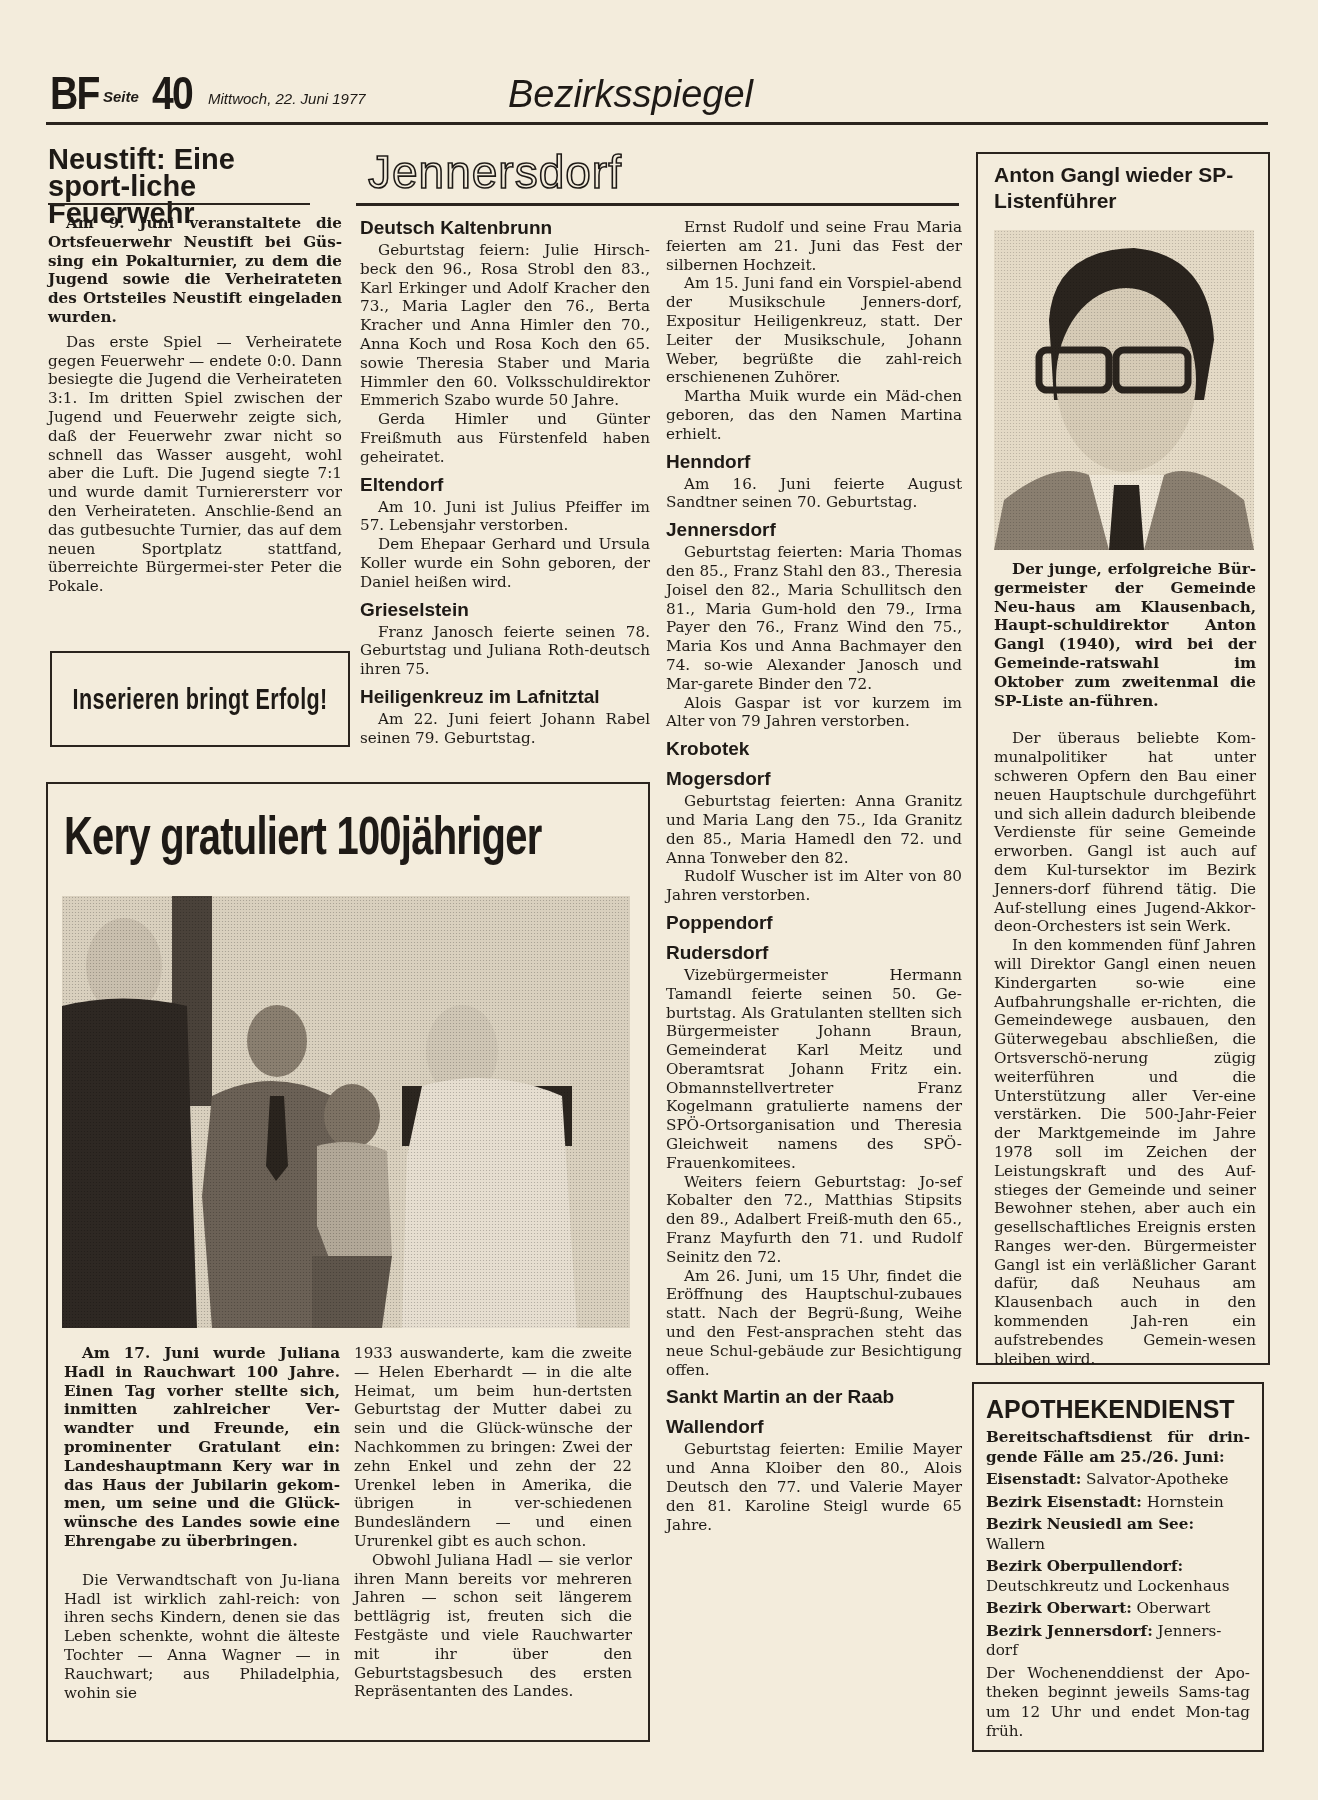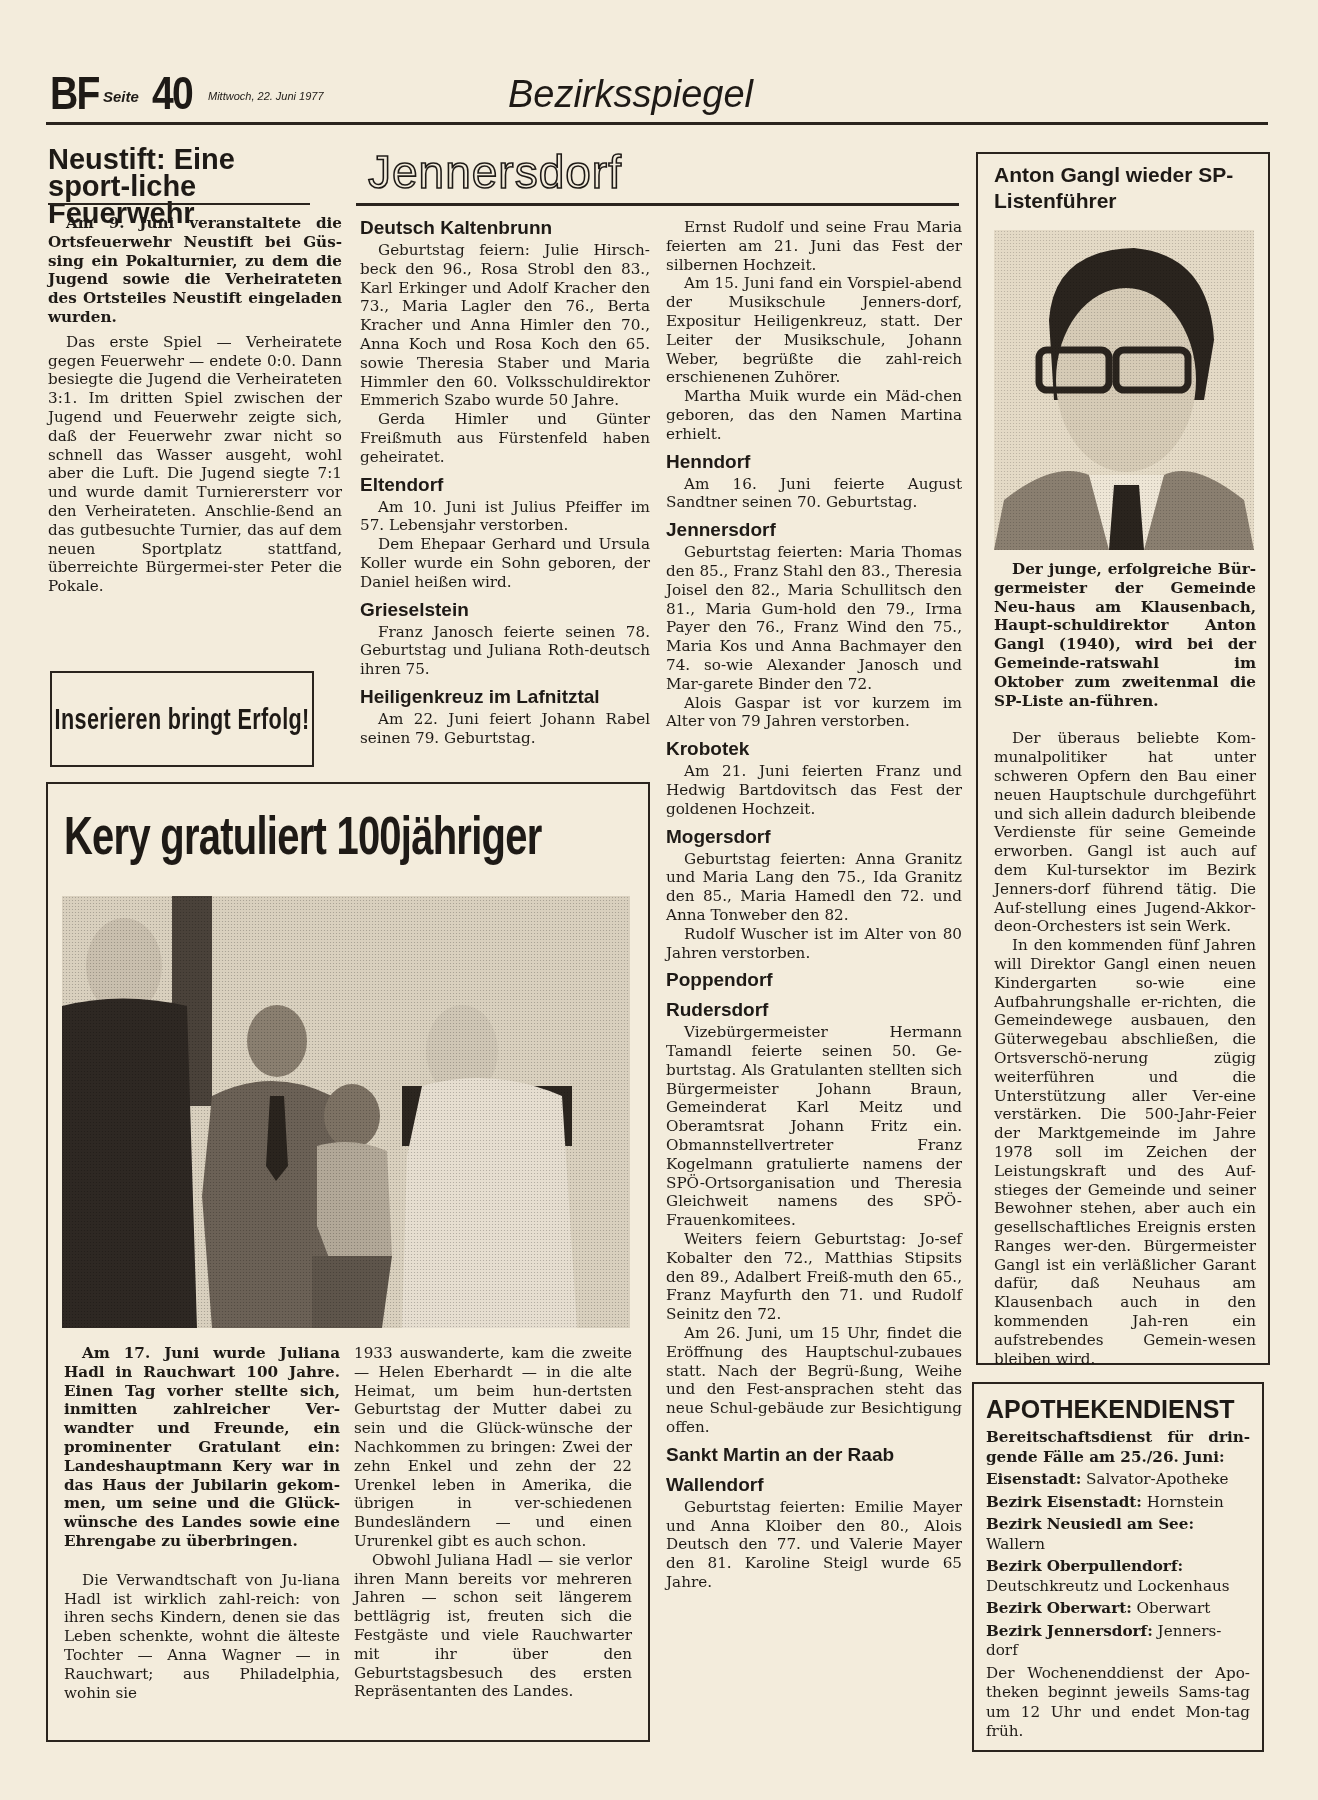--- a/index.html
+++ b/index.html
@@ -8,35 +8,35 @@
     background:#f3ecdc;
     color:#1e1a16;
     font-family:"DejaVu Serif", serif;
     position:relative;
   }
   .abs { position:absolute; }
   
   .hdr-bf { left:50px; top:70px; font-family:"Liberation Sans", sans-serif; font-weight:bold; font-size:46px; letter-spacing:-2px; transform:scaleX(0.85); transform-origin:left; line-height:46px; }
   .hdr-seite { left:103px; top:88px; font-family:"Liberation Sans", sans-serif; font-weight:bold; font-style:italic; font-size:15px; }
   .hdr-num { left:152px; top:70px; font-family:"Liberation Sans", sans-serif; font-weight:bold; font-size:46px; letter-spacing:-2px; transform:scaleX(0.85); transform-origin:left; line-height:46px; }
-  .hdr-date { left:208px; top:90px; font-family:"Liberation Sans", sans-serif; font-style:italic; font-size:11px; }
+  .hdr-date { left:208px; top:90px; font-family:"Liberation Sans", sans-serif; font-style:italic; font-size:15px; }
   .hdr-title { left:508px; top:72px; font-family:"Liberation Sans", sans-serif; font-style:italic; font-size:38px; line-height:44px; }
   .hdr-rule { left:46px; top:122px; width:1222px; height:3px; background:#2a241e; }
 
   .col { position:absolute; font-size:15.2px; line-height:18.8px; text-align:justify; hyphens:manual; }
   .col p { margin:0; text-indent:18px; }
   .col p.noindent { text-indent:0; }
   .bold { font-weight:bold; }
   .sub { font-family:"Liberation Sans", sans-serif; font-weight:bold; font-size:19px; line-height:24px; margin:6px 0 1px 0; text-align:left; }
   .sub:first-child { margin-top:0; }
 
   .neu-head { left:48px; top:146px; width:262px; font-family:"Liberation Sans", sans-serif; font-weight:bold; font-size:29px; line-height:27px; }
   .neu-rule { left:48px; top:203px; width:262px; height:2px; background:#2a241e; }
 
-  .ad-box { left:50px; top:651px; width:264px; height:96px; border:2px solid #2a241e; box-sizing:border-box; display:flex; align-items:center; justify-content:center;margin-top:20px; }
+  .ad-box { left:50px; top:651px; width:300px; height:96px; border:2px solid #2a241e; box-sizing:border-box; display:flex; align-items:center; justify-content:center; }
   .ad-text { font-family:"Liberation Sans", sans-serif; font-weight:bold; font-size:30px; transform:scaleX(0.72); white-space:nowrap; letter-spacing:0.5px; }
 
   .jd-logo { left:368px; top:146px; font-family:"Liberation Sans", sans-serif; font-size:46px; line-height:52px; color:#f3ecdc; -webkit-text-stroke:1.6px #1e1a16; letter-spacing:1px; }
   .jd-rule { left:356px; top:203px; width:603px; height:3px; background:#2a241e; }
 
   .kery-box { left:46px; top:782px; width:604px; height:960px; border:2px solid #2a241e; box-sizing:border-box; }
   .kery-head { left:64px; top:798px; width:580px; font-family:"Liberation Sans", sans-serif; font-weight:bold; font-size:54px; line-height:74px; letter-spacing:-1px; transform:scaleX(0.74); transform-origin:left; white-space:nowrap; }
   .photo-main { left:62px; top:896px; width:568px; height:432px; overflow:hidden; background:#d8cfbd; }
 
   .gangl-box { left:976px; top:152px; width:294px; height:1213px; border:2px solid #2a241e; box-sizing:border-box; }
@@ -88,21 +88,20 @@
 <div class="col" style="left:666px; top:218px; width:296px;">
   <p>Ernst Rudolf und seine Frau Maria feierten am 21. Juni das Fest der silbernen Hochzeit.</p>
   <p>Am 15. Juni fand ein Vorspiel-abend der Musikschule Jenners-dorf, Expositur Heiligenkreuz, statt. Der Leiter der Musikschule, Johann Weber, begrüßte die zahl-reich erschienenen Zuhörer.</p>
   <p>Martha Muik wurde ein Mäd-chen geboren, das den Namen Martina erhielt.</p>
   <div class="sub">Henndorf</div>
   <p>Am 16. Juni feierte August Sandtner seinen 70. Geburtstag.</p>
   <div class="sub">Jennersdorf</div>
   <p>Geburtstag feierten: Maria Thomas den 85., Franz Stahl den 83., Theresia Joisel den 82., Maria Schullitsch den 81., Maria Gum-hold den 79., Irma Payer den 76., Franz Wind den 75., Maria Kos und Anna Bachmayer den 74. so-wie Alexander Janosch und Mar-garete Binder den 72.</p>
   <p>Alois Gaspar ist vor kurzem im Alter von 79 Jahren verstorben.</p>
   <div class="sub">Krobotek</div>
-  <p>Am 21. Juni feierten Franz und Hedwig Bartdovitsch das Fest der goldenen Hochzeit.</p>
   <div class="sub">Mogersdorf</div>
   <p>Geburtstag feierten: Anna Granitz und Maria Lang den 75., Ida Granitz den 85., Maria Hamedl den 72. und Anna Tonweber den 82.</p>
   <p>Rudolf Wuscher ist im Alter von 80 Jahren verstorben.</p>
   <div class="sub">Poppendorf</div>
   <div class="sub">Rudersdorf</div>
   <p>Vizebürgermeister Hermann Tamandl feierte seinen 50. Ge-burtstag. Als Gratulanten stellten sich Bürgermeister Johann Braun, Gemeinderat Karl Meitz und Oberamtsrat Johann Fritz ein. Obmannstellvertreter Franz Kogelmann gratulierte namens der SPÖ-Ortsorganisation und Theresia Gleichweit namens des SPÖ-Frauenkomitees.</p>
   <p>Weiters feiern Geburtstag: Jo-sef Kobalter den 72., Matthias Stipsits den 89., Adalbert Freiß-muth den 65., Franz Mayfurth den 71. und Rudolf Seinitz den 72.</p>
   <p>Am 26. Juni, um 15 Uhr, findet die Eröffnung des Hauptschul-zubaues statt. Nach der Begrü-ßung, Weihe und den Fest-ansprachen steht das neue Schul-gebäude zur Besichtigung offen.</p>
   <div class="sub">Sankt Martin an der Raab</div>
   <div class="sub">Wallendorf</div>

